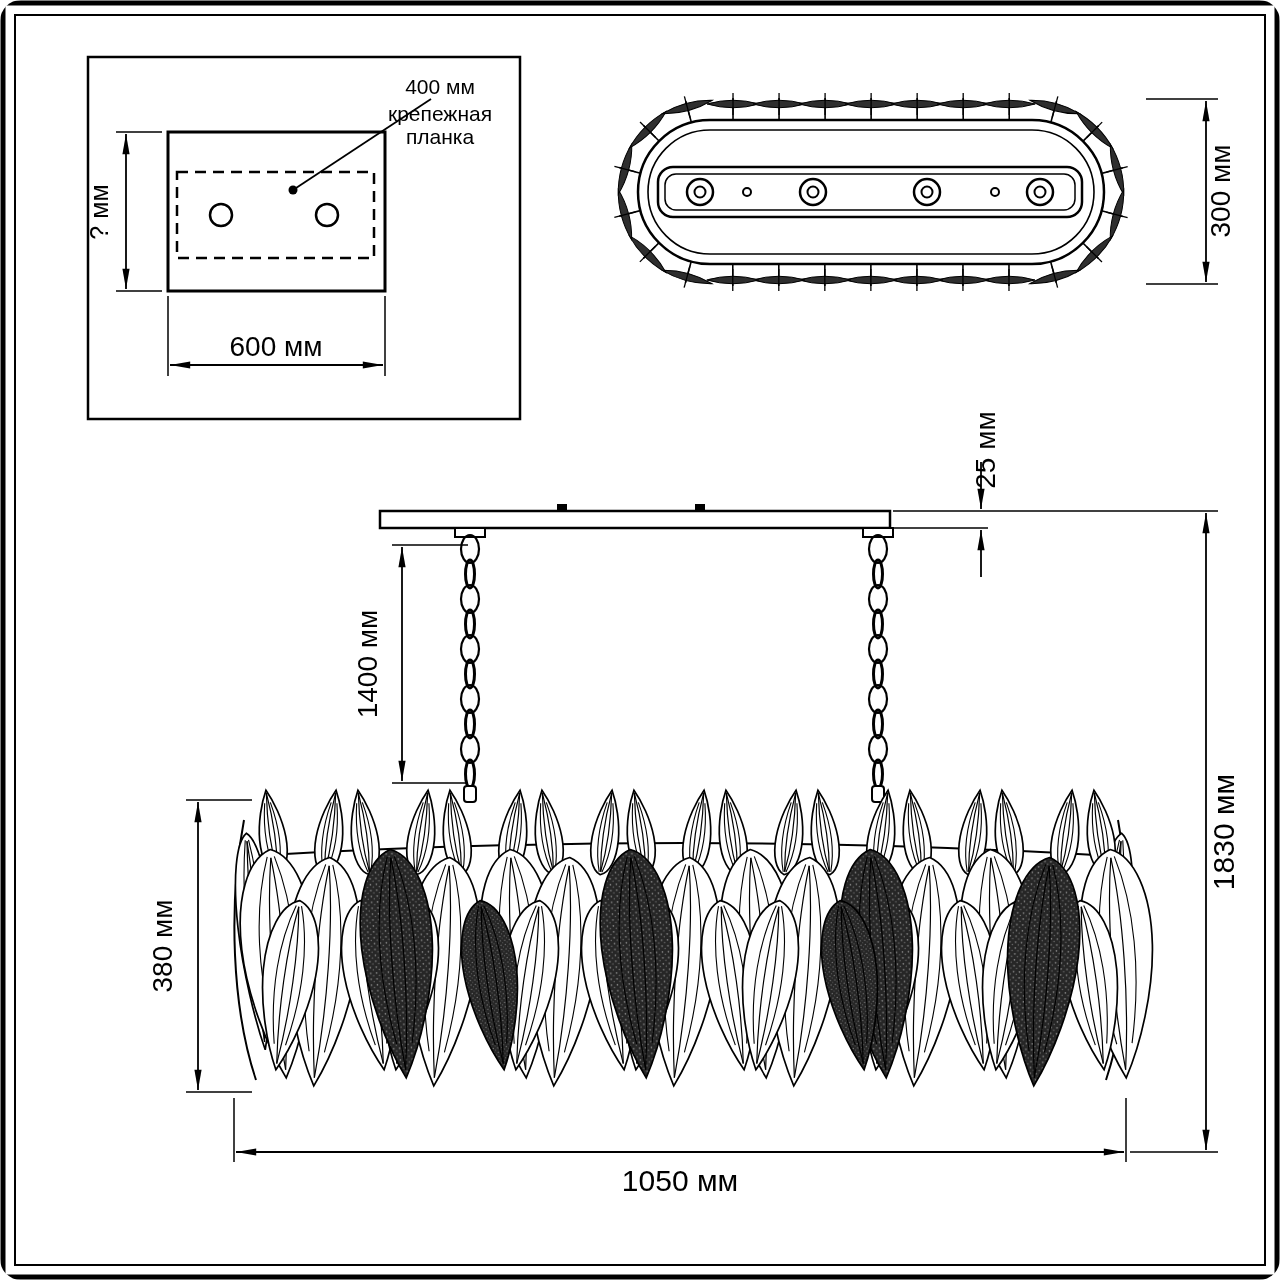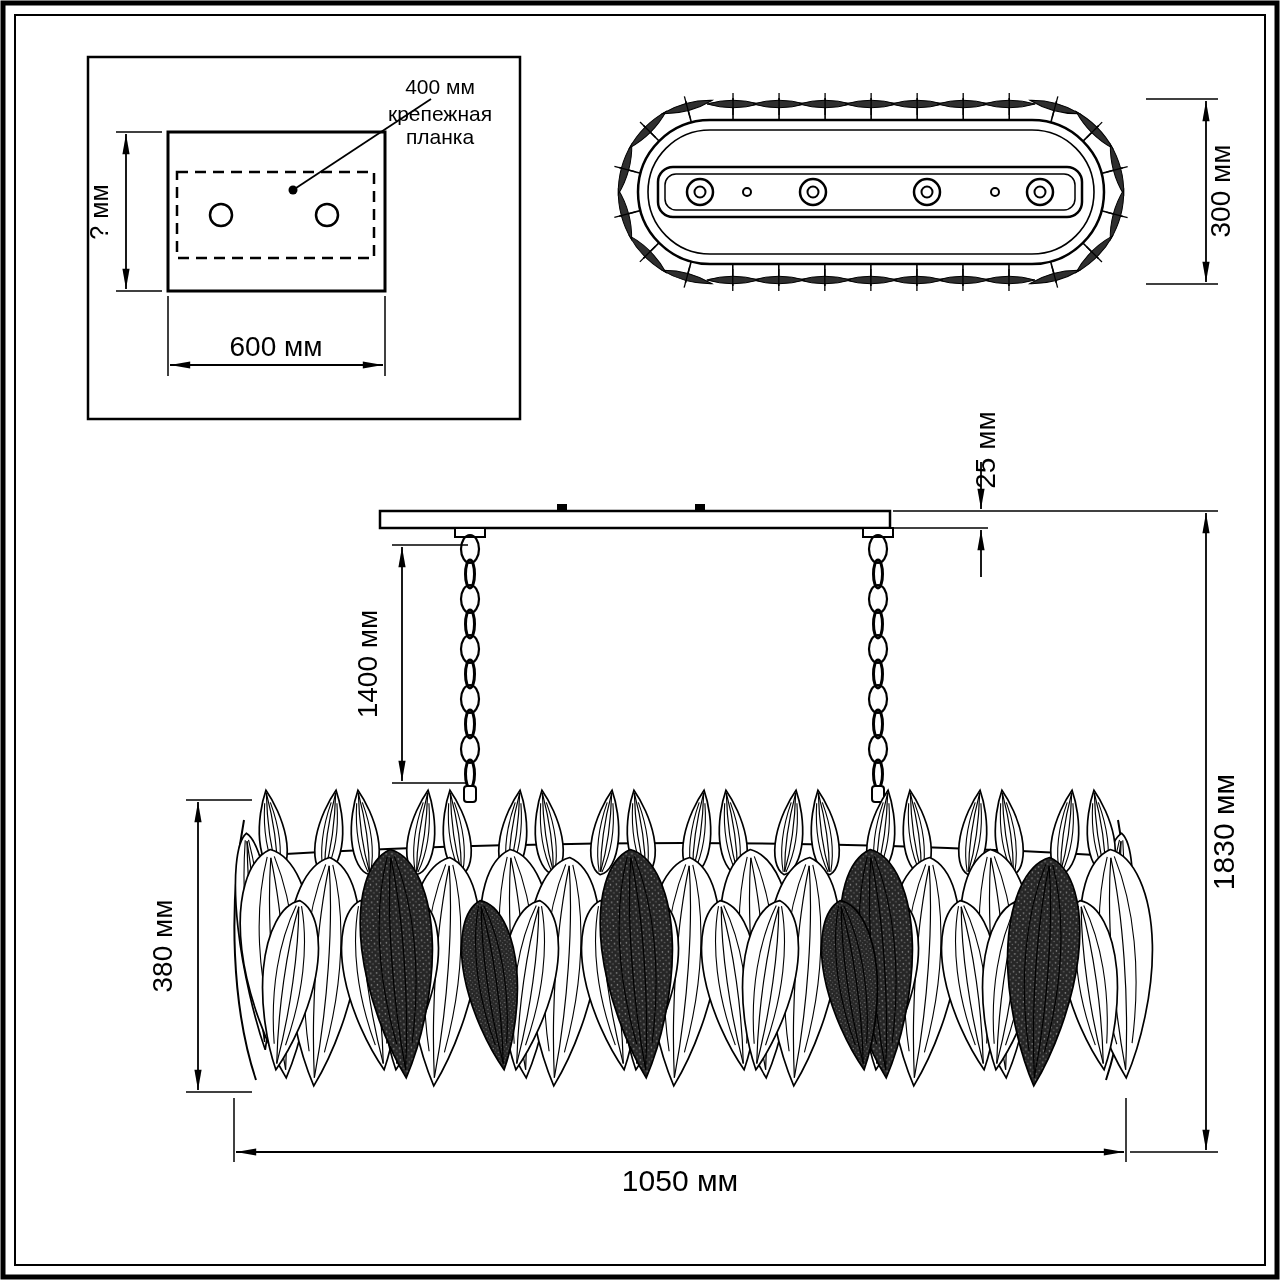--- a/index.html
+++ b/index.html
@@ -1,16 +1,16 @@
 <!DOCTYPE html>
 <html><head>
 <meta charset="utf-8">
 <style>
   html,body{margin:0;padding:0;background:#fff;}
-  .canvas{width:1280px;height:1280px;background:#fff;position:relative;overflow:hidden;}
+  .canvas{width:1280px;height:1280px;background:#fff;position:relative;overflow:hidden;border-radius:21px;}
   svg{display:block;}
   text{font-family:"Liberation Sans","DejaVu Sans",sans-serif;fill:#000;}
   .dim{font-size:28px;}
   .dim-lg{font-size:30px;}
   .dim-md{font-size:25px;}
   .callout{font-size:21px;}
 </style>
 </head>
 <body>
 

